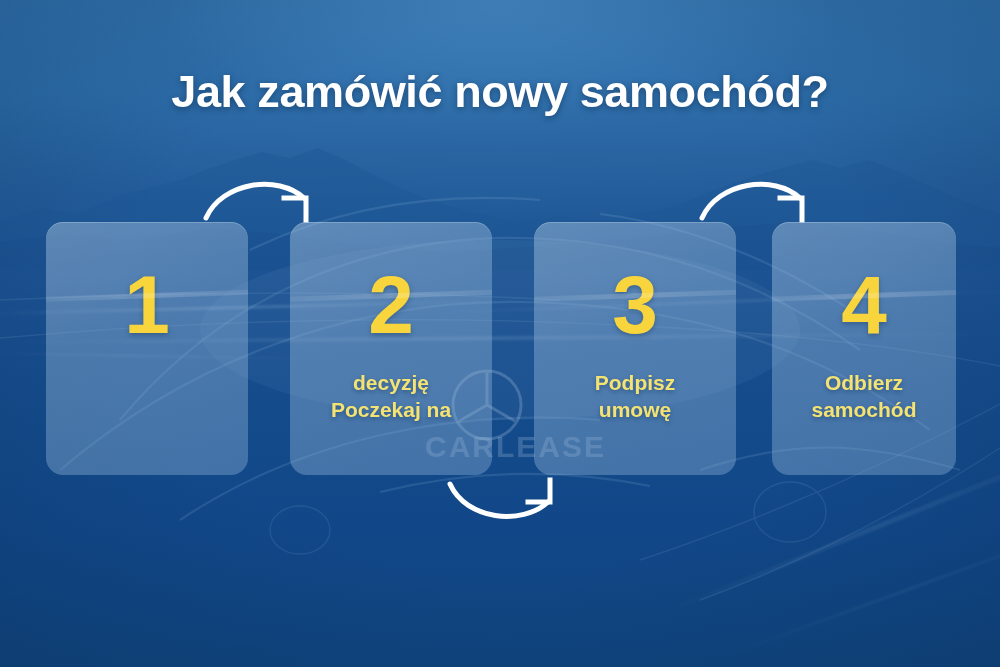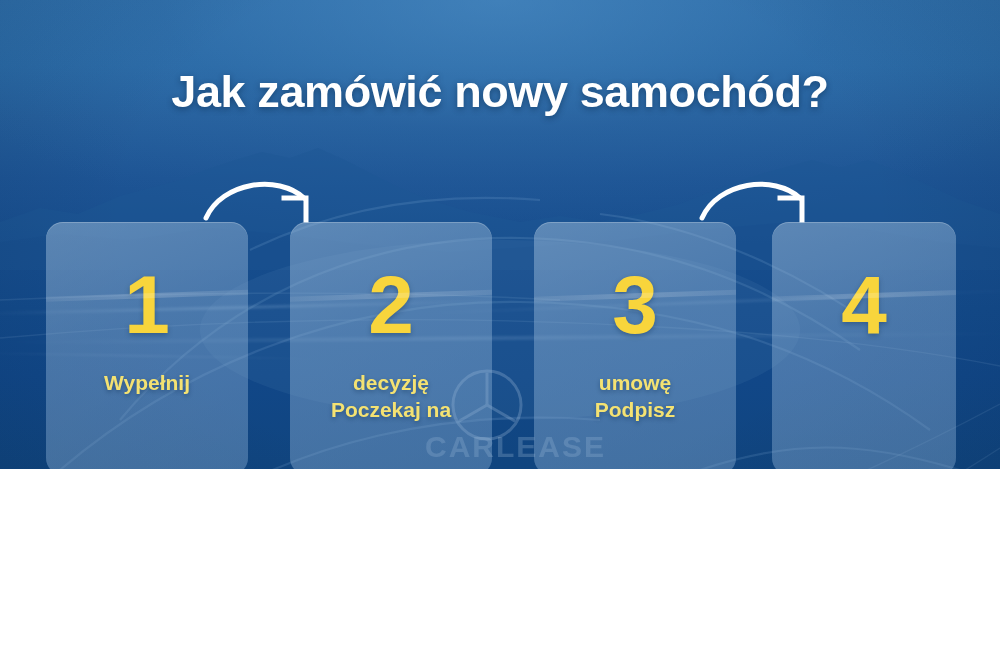--- a/index.html
+++ b/index.html
@@ -3,21 +3,21 @@
 <meta charset="utf-8">
 <style>
   * { margin:0; padding:0; box-sizing:border-box; }
   html, body {
     width:1000px; height:667px;
     font-family:"Liberation Sans", sans-serif;
     overflow:hidden;
   }
   #stage {
     position:relative;
-    width:1000px; height:469px;
+    width:1000px; height:667px;
     background:#14508f;
     overflow:hidden;
   }
 
   
   .bg-base{
     position:absolute; inset:0;
     background:
       linear-gradient(180deg,
         #2e6ea9 0%,
@@ -202,37 +202,40 @@
   </svg>
 
   <svg class="arrow a3" viewBox="0 0 125 56">
     <path d="M6,46 C22,10 78,2 104,26" fill="none" stroke="#ffffff" stroke-width="5" stroke-linecap="round"></path>
     <path d="M84,26 L106,26 L106,48" fill="none" stroke="#ffffff" stroke-width="5" stroke-linecap="square" stroke-linejoin="miter"></path>
   </svg>
 
   <div class="card c1">
     <div class="num">1</div>
     <div class="label">
-      <div>Wypełnij</div>
     </div>
   </div>
 
   <div class="card c2">
     <div class="num">2</div>
     <div class="label">
       <div>decyzję</div>
       <div>Poczekaj na</div>
     </div>
   </div>
 
   <div class="card c3">
     <div class="num">3</div>
     <div class="label">
+      <div>Podpisz</div>
       <div>umowę</div>
-      <div>Podpisz</div>
     </div>
   </div>
 
   <div class="card c4">
     <div class="num">4</div>
+    <div class="label">
+      <div>Odbierz</div>
+      <div>samochód</div>
+    </div>
   </div>
 
 </div>
 
 </body></html>

